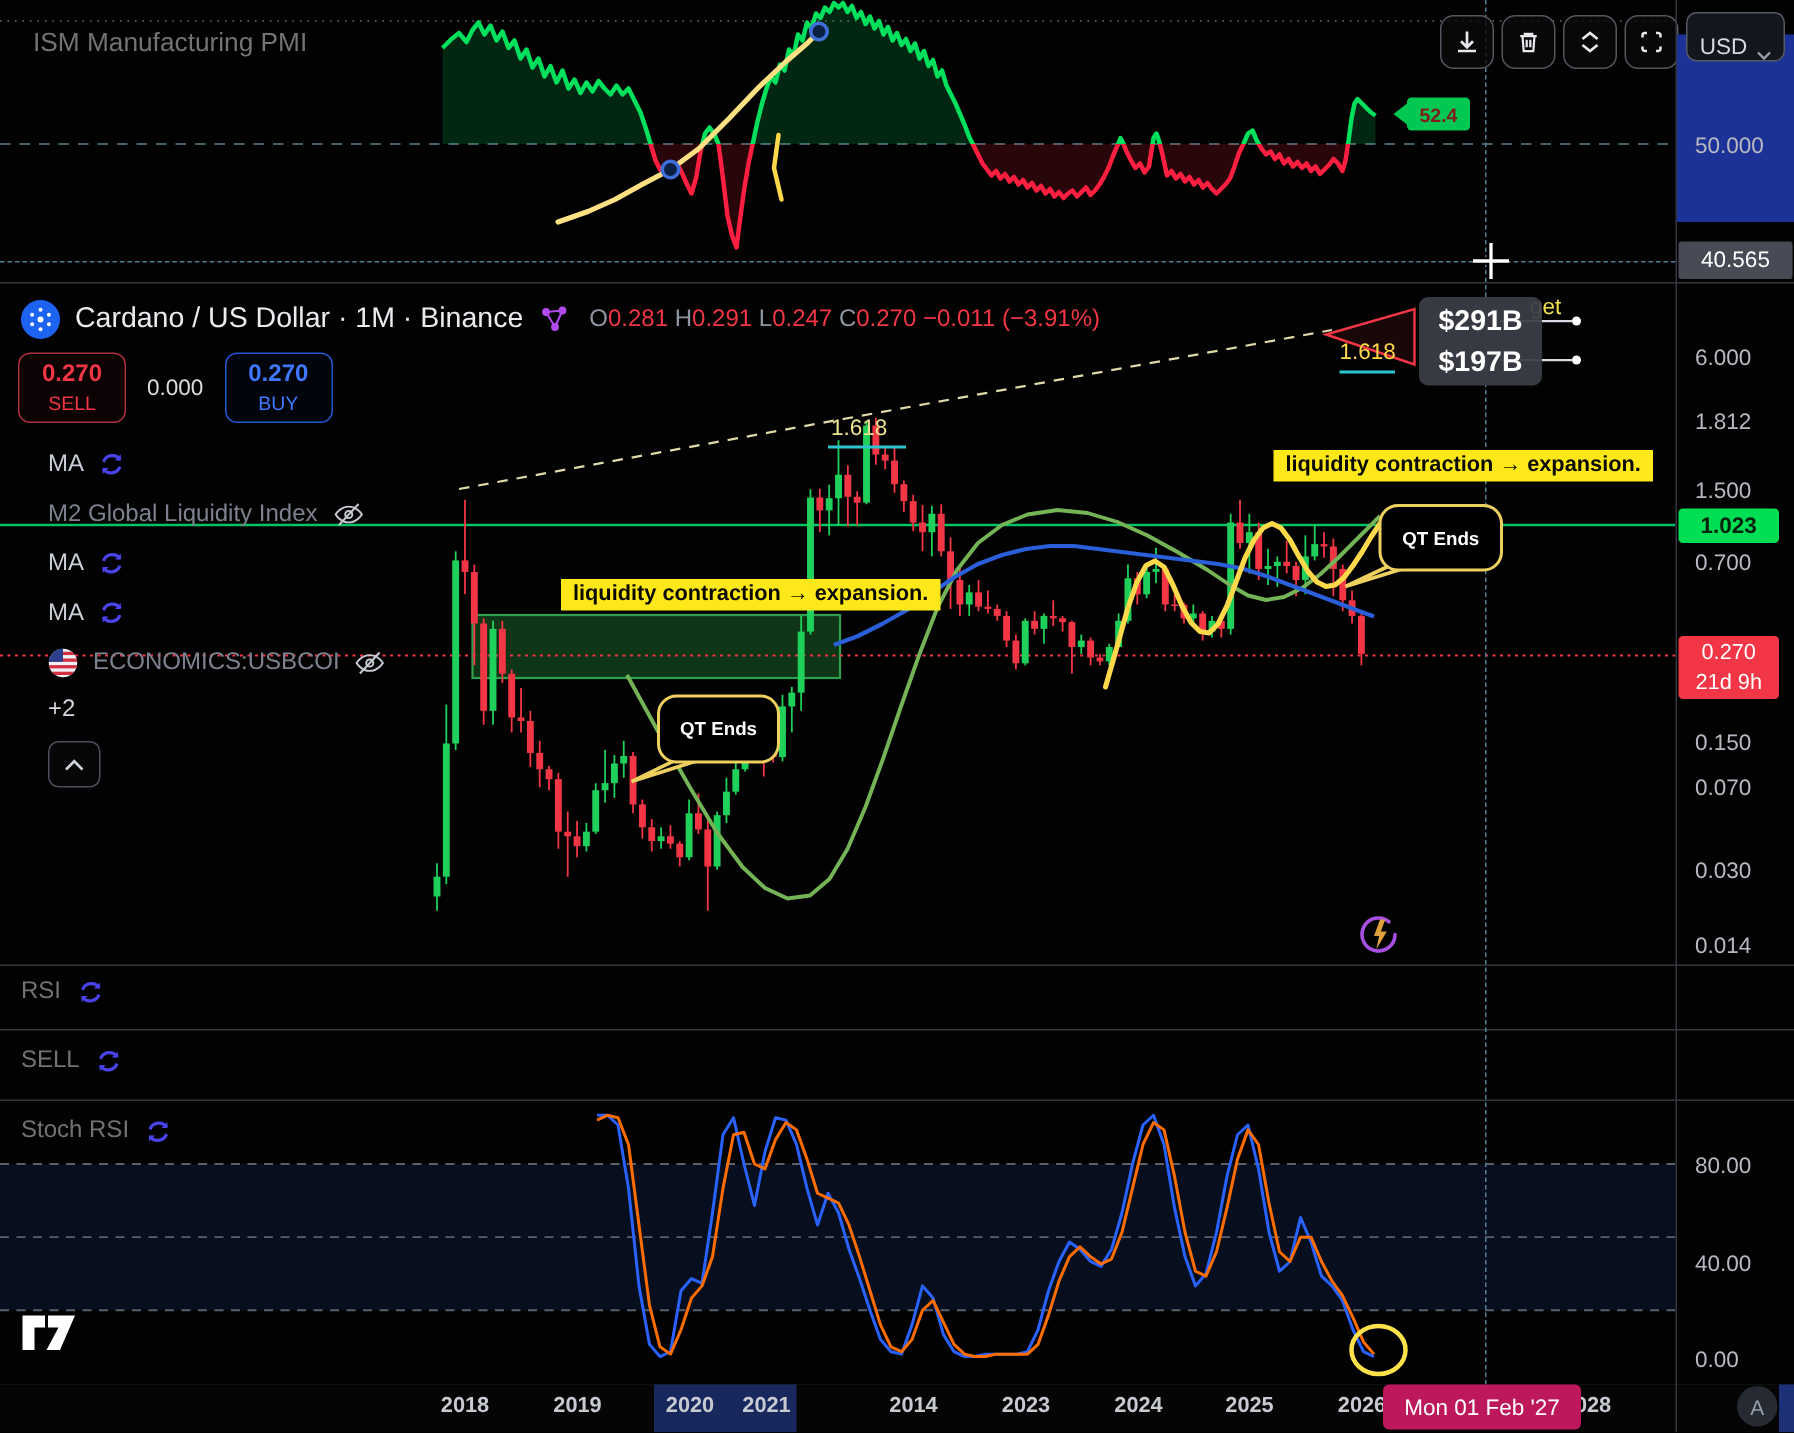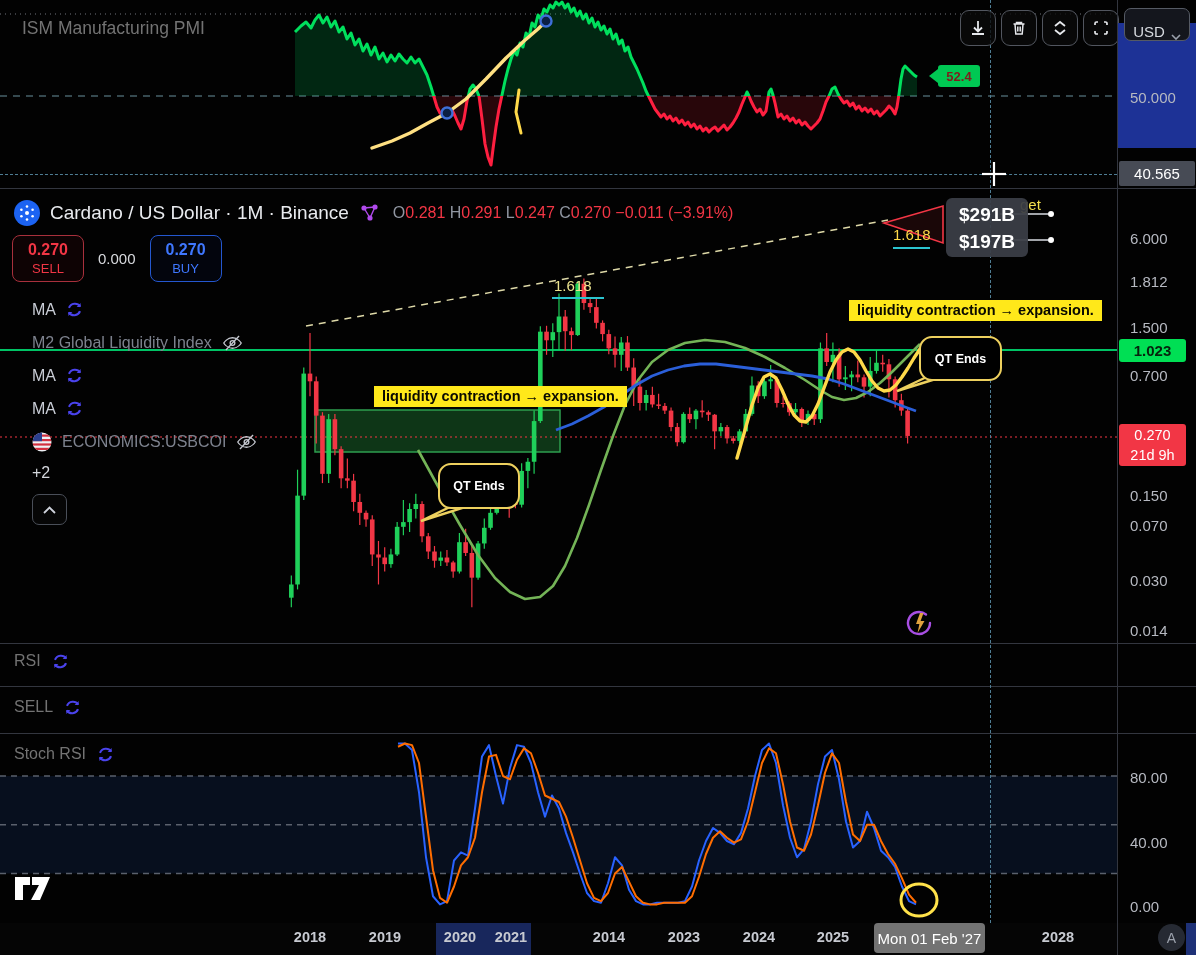--- a/index.html
+++ b/index.html
@@ -77,21 +77,21 @@
   #partial-label{left:1020px;top:196px;color:#f3e04e;font-size:15px;z-index:4;}
   #liq-tooltip{left:946px;top:198px;width:82px;height:59px;background:rgba(58,62,70,.94);border-radius:6px;
                z-index:6;display:flex;flex-direction:column;justify-content:center;padding-left:13px;box-sizing:border-box;}
   #liq-tooltip div{color:#fff;font-size:19px;font-weight:bold;line-height:27px;}
   #flash-icon{left:903px;top:607px;width:32px;height:32px;z-index:4;}
   
   #time-axis{left:0;top:923px;width:1196px;height:32px;z-index:4;background:#050505;}
   .year{position:absolute;top:6px;transform:translateX(-50%);color:#c7cad1;font-size:14.5px;font-weight:bold;}
   #axis-hl{position:absolute;left:436px;top:0;width:95px;height:32px;background:rgba(35,58,140,.65);}
   #axis-hl2{position:absolute;left:1186px;top:0;width:10px;height:32px;background:rgba(35,58,140,.85);}
-  #date-tooltip{position:absolute;left:874px;top:0;width:111px;height:30px;background:#737373;border-radius:4px;
+  #date-tooltip{position:absolute;left:922px;top:0;width:132px;height:30px;background:#be185d;border-radius:4px;
                 color:#fff;font-size:15px;display:flex;align-items:center;justify-content:center;z-index:8;}
   #tv-logo{left:14px;top:876px;z-index:5;}
   #a-btn{left:1158px;top:924px;width:27px;height:27px;border-radius:50%;background:#262a33;color:#9aa0ab;
          font-size:14px;display:flex;align-items:center;justify-content:center;z-index:9;}
 </style>
 </head>
 <body>
 
 <div id="app">
 

